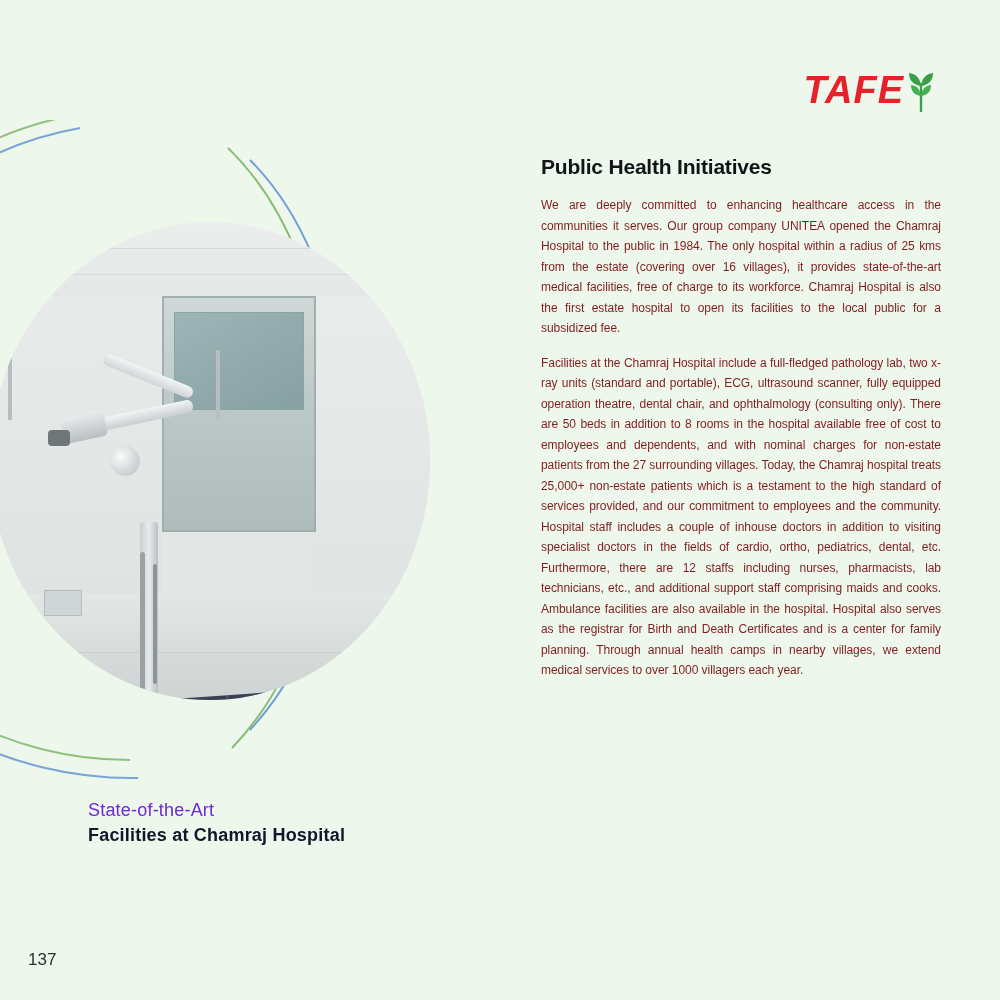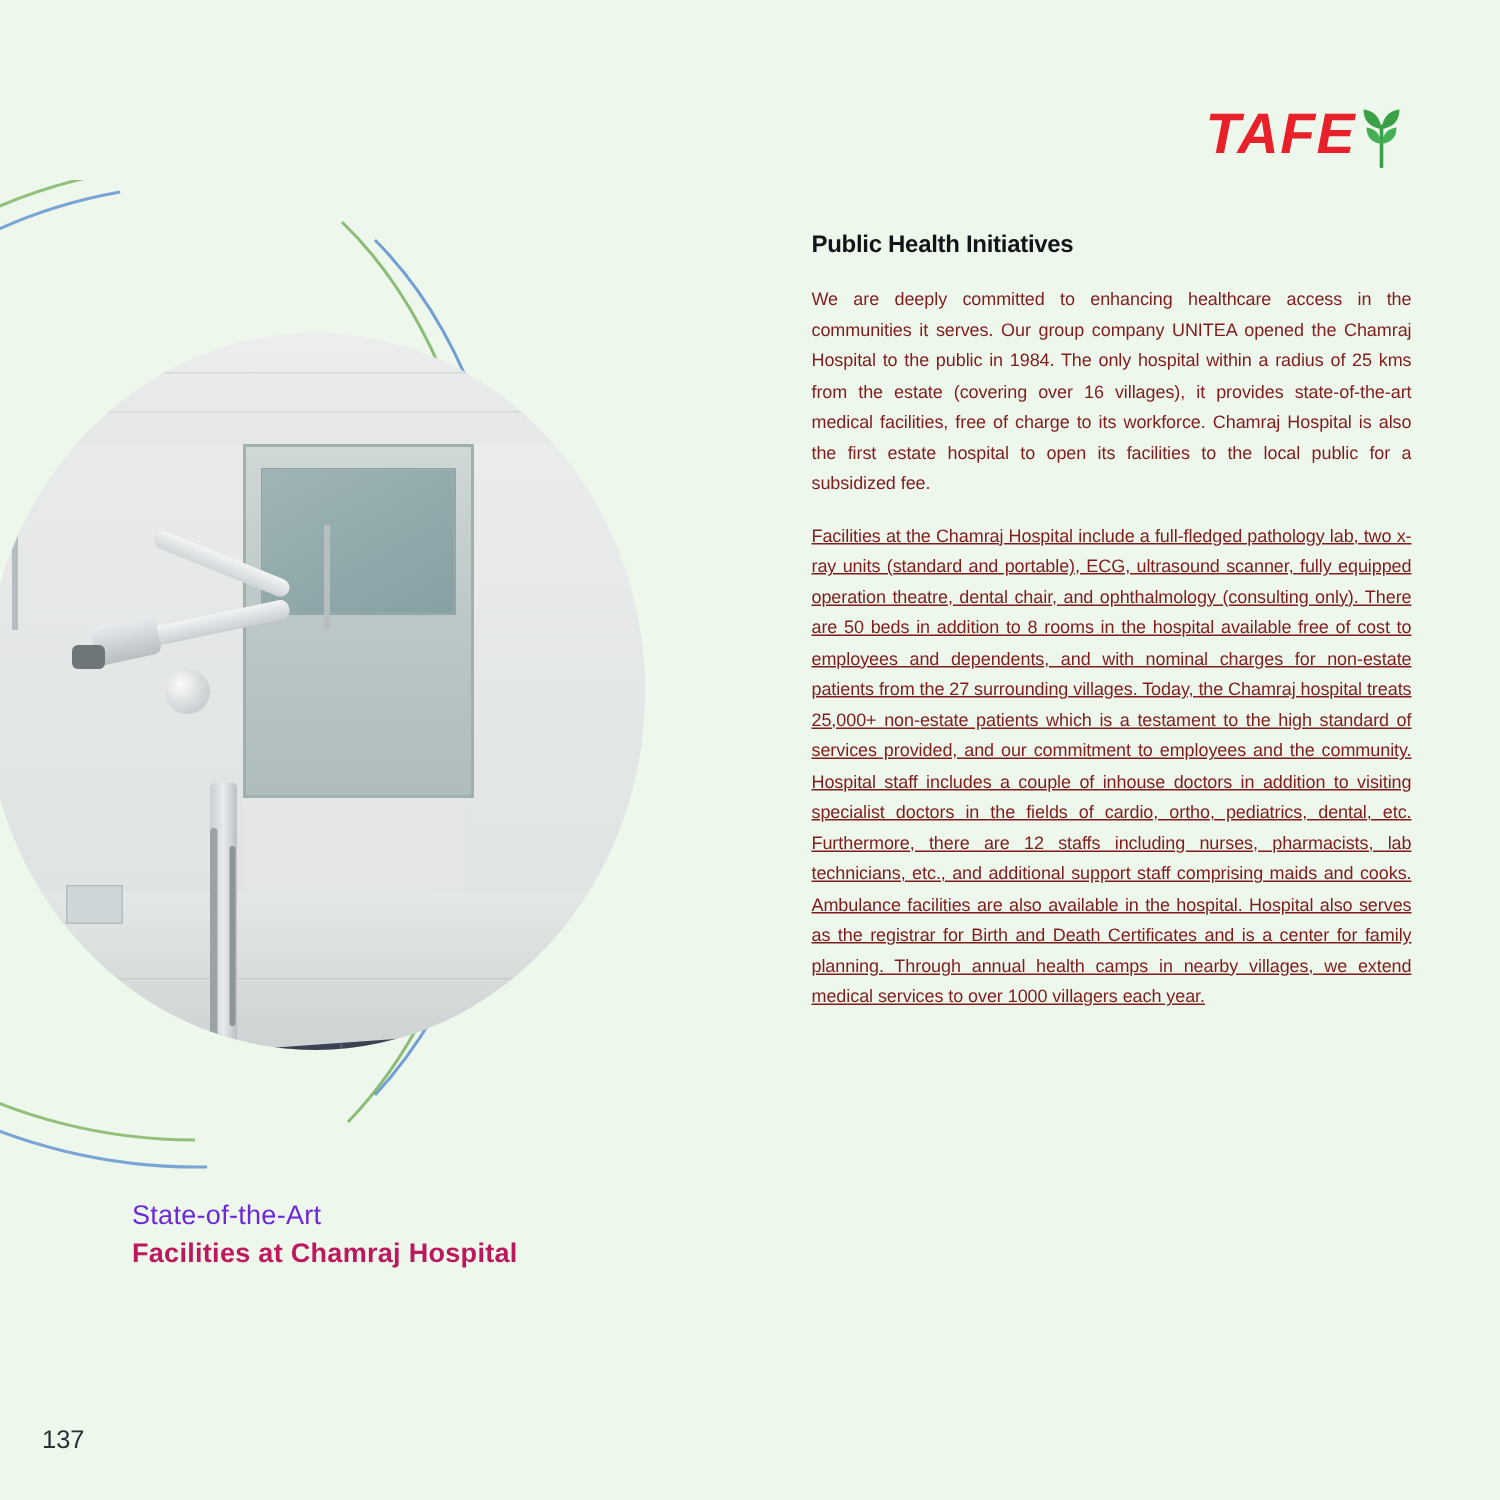--- a/index.html
+++ b/index.html
@@ -175,47 +175,47 @@
   }
   .caption-line1 {
     font-size: 18px;
     color: #6d28d9;
     letter-spacing: .2px;
     margin-bottom: 4px;
   }
   .caption-line2 {
     font-size: 18px;
     font-weight: bold;
-    color: #be185d;
+    color: #0f172a;
     letter-spacing: .2px;
   }
 
   
   .article {
     position: absolute;
     left: 541px;
     top: 155px;
     width: 400px;
   }
   .article h1 {
     margin: 0 0 16px 0;
-    font-size: 16px;
+    font-size: 21px;
     font-weight: bold;
     color: #111518;
     letter-spacing: -0.2px;
   }
   .article p {
     margin: 0 0 14px 0;
     font-size: 12px;
     line-height: 20.5px;
     color: #7f1d1d;
     text-align: justify;
     letter-spacing: -0.05px;
   }
-  .article p:last-child { margin-bottom: 0; text-decoration: underline; }
+  .article p:last-child { margin-bottom: 0; }
 
   
   .page-number {
     position: absolute;
     left: 28px;
     bottom: 30px;
     font-size: 17px;
     color: #2b3033;
   }
 </style>

